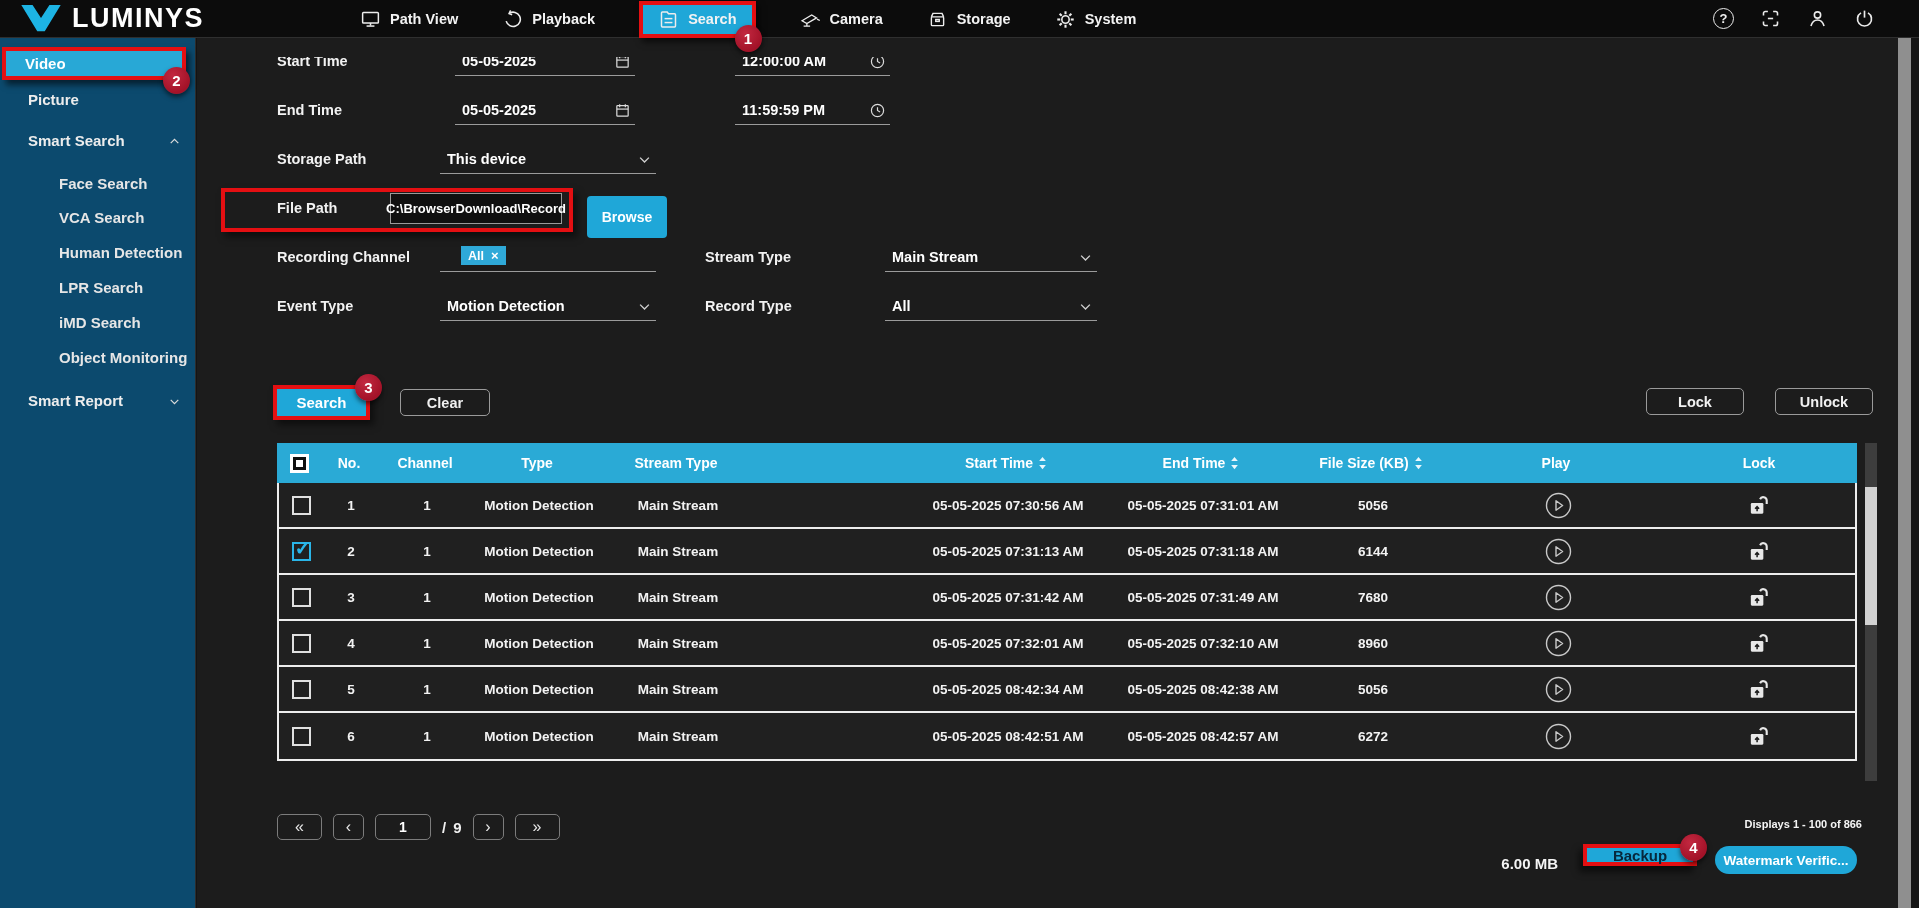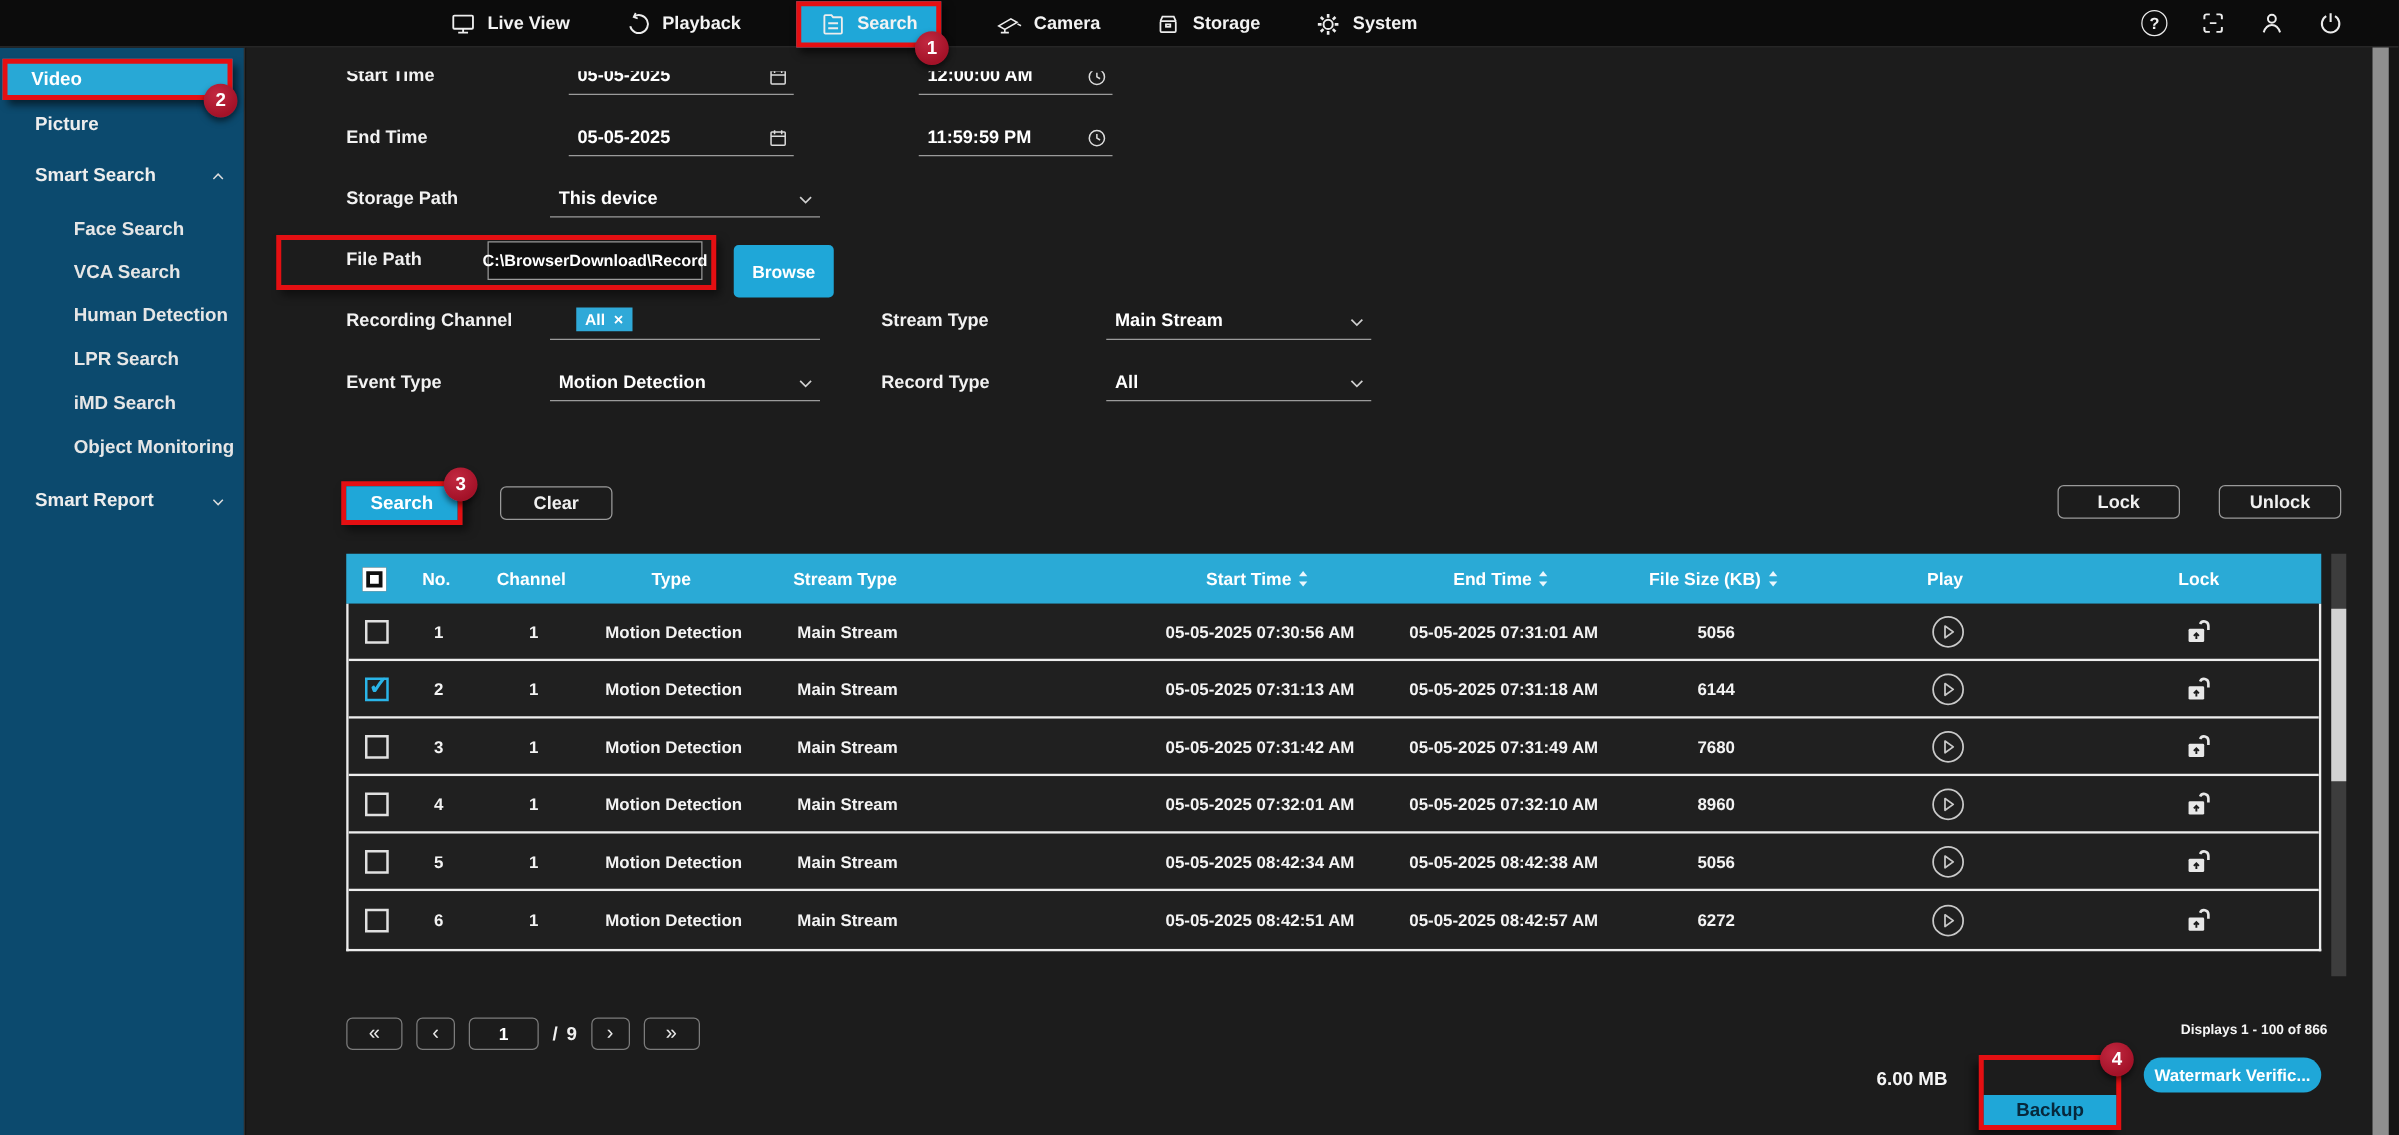--- a/index.html
+++ b/index.html
@@ -107,21 +107,21 @@
       display:flex;align-items:center;justify-content:center;font-size:16px;cursor:pointer;}
   .pg-first,.pg-last{width:45px;}
   .pg-prev,.pg-next{width:31px;}
   .pg-input{width:56px;height:26px;border:1px solid #7c7c7c;border-radius:5px;background:transparent;
       text-align:center;font-weight:bold;color:#fff;font-size:14px;font-family:"Liberation Sans",sans-serif;}
   .pg-ratio{font-size:15px;font-weight:bold;display:flex;gap:7px;}
   #displays-text{position:absolute;right:36px;top:780px;font-size:11px;font-weight:bold;color:#f5f5f5;}
   #size-text{position:absolute;right:340px;top:817px;font-size:15px;font-weight:bold;color:#f5f5f5;}
   #backup-wrap{position:absolute;left:1386px;top:806px;border:4px solid var(--annotation-red);
       box-shadow:-4px 6px 7px rgba(0,0,0,.55);z-index:6;}
-  #backup-btn{width:106px;height:24px;font-size:15px;color:#07283c;margin-top:28px;}
+  #backup-btn{width:106px;height:14px;font-size:15px;color:#07283c;}
   #badge-backup{right:-14px;top:-14px;}
   #watermark-btn{position:absolute;left:1518px;top:808px;width:142px;height:28px;border-radius:14px;font-size:13.5px;}
 
   
   #page-scrollbar{position:absolute;right:8px;top:38px;bottom:0;width:13px;background:#8f8f8f;z-index:60;}
 </style>
 </head>
 <body>
 
 <svg width="0" height="0" style="position:absolute">
@@ -201,26 +201,33 @@
     </symbol>
     <symbol id="i-unlock" viewBox="0 0 26 22">
       <path d="M20.5 10 V6.4 a3.6 3.6 0 0 0 -6.9 -1.4" fill="none" stroke="#e8e8e8" stroke-width="2.2"></path>
       <rect x="4" y="9" width="13" height="11" rx="1.2" fill="#e8e8e8"></rect>
       <path d="M10.5 17.4 v-4.4 M8.4 14.9 l2.1-2.2 2.1 2.2" fill="none" stroke="#1d1d1d" stroke-width="1.6"></path>
     </symbol>
   </defs>
 </svg>
 
 <header id="topbar">
+  <div class="logo">
+    <svg width="42" height="30" viewBox="0 0 44 32">
+      <polygon points="1,1 13,1 22,15 31,1 43,1 26,29 18,29" fill="#1db4e4"></polygon>
+      <polygon points="15,1 22,11 29,1" fill="#0c0c0c"></polygon>
+    </svg>
+    <span class="brand-text">LUMINYS</span>
+  </div>
   <nav class="nav">
     <div class="nav-item">
       <svg class="nic">
           <use href="#i-monitor"></use>
         </svg>
-      <span>Live View</span>
+      <span>Path View</span>
     </div>
     <div class="nav-item">
       <svg class="nic">
           <use href="#i-playback"></use>
         </svg>
       <span>Playback</span>
     </div>
     <div class="nav-item active">
       <svg class="nic">
           <use href="#i-doc"></use>

